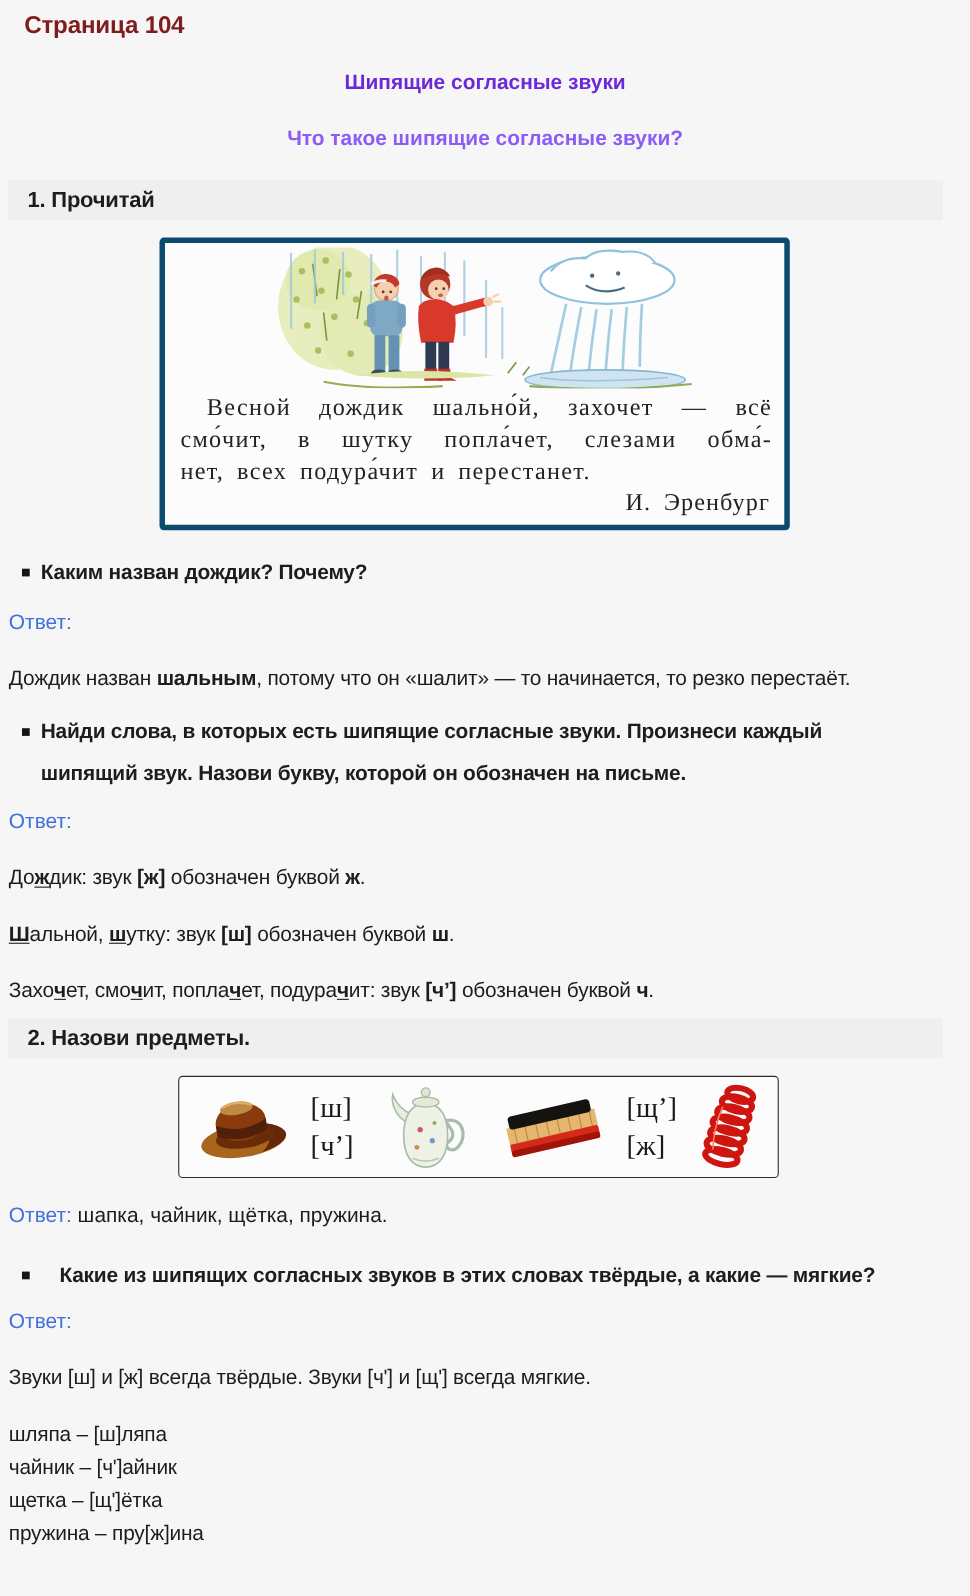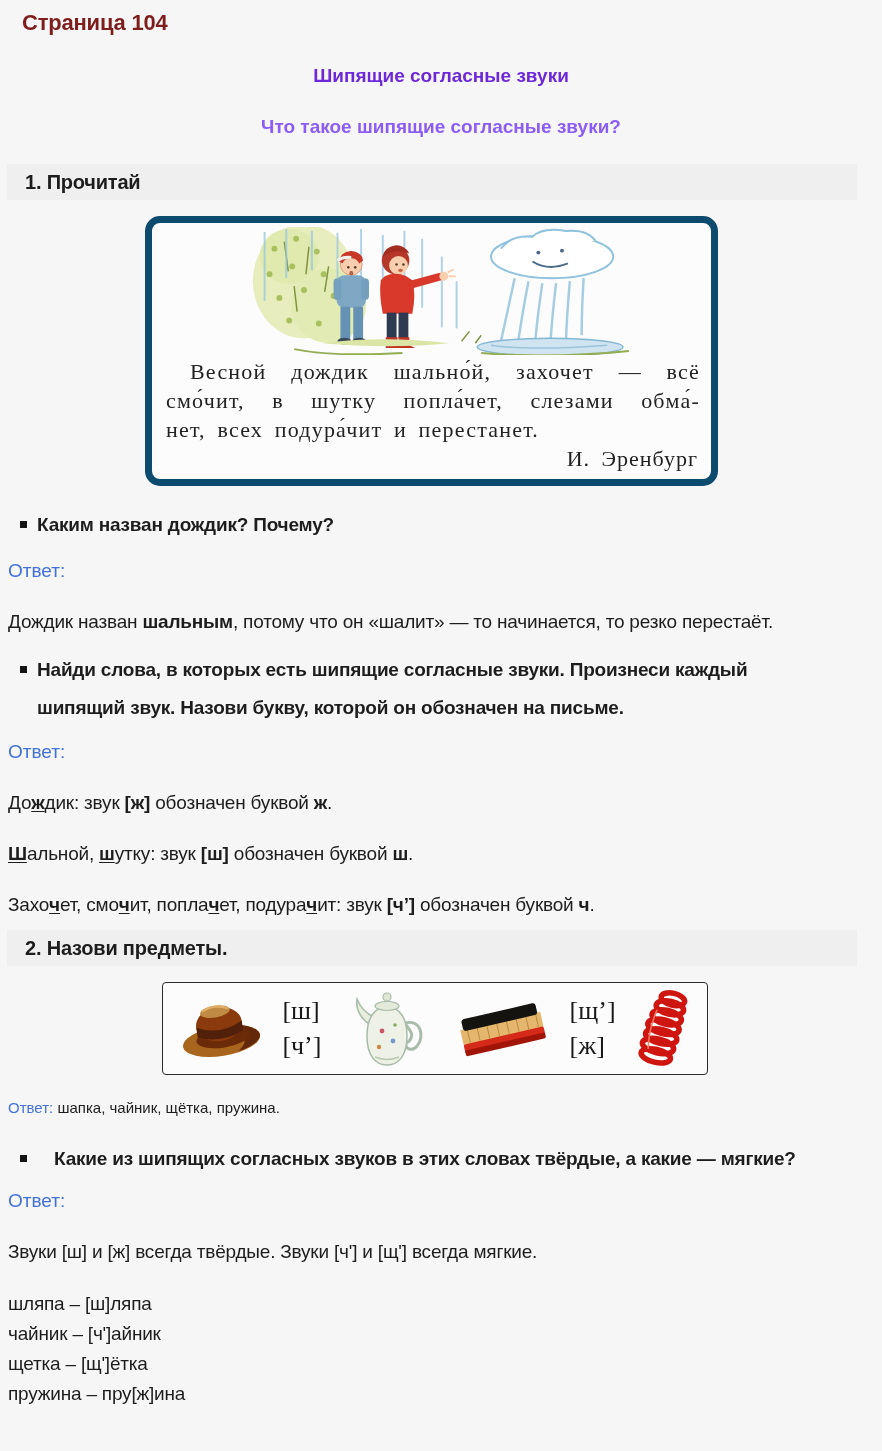--- a/index.html
+++ b/index.html
@@ -3,39 +3,39 @@
 <meta charset="utf-8">
 <style>
   html,body{margin:0;padding:0;width:882px;height:1451px;overflow:hidden;
     background:#f6f6f7;font-family:"Liberation Sans","DejaVu Sans",sans-serif;color:#1d1d1d;}
   .page{position:relative;width:882px;height:1451px;}
   .page-title{margin:10px 0 0 22px;font-size:22px;font-weight:700;color:#7f1d1d;letter-spacing:-0.2px;}
   .h-red{margin-top:29px;text-align:center;font-size:19px;font-weight:700;color:#6d28d9;}
   .h-blue{margin-top:29px;text-align:center;font-size:19px;font-weight:700;color:#8b5cf6;}
   .bar{margin:26px 25px 0 7px;height:36px;line-height:36px;background:#efeff0;
     font-size:20px;font-weight:700;padding-left:18px;letter-spacing:-0.2px;}
-  .imgbox{margin:16px 0 0 145px;width:573px;background:#fcfcfd;border:7px solid #0c4a6e;border-radius:15px;box-sizing:border-box;}
+  .imgbox{margin:16px 0 0 145px;width:573px;background:#fcfcfd;border:5px solid #0c4a6e;border-radius:4px;box-sizing:border-box;}
   .scene{display:block;margin:4px auto 0;}
   .poem{padding:2px 11px 6px 14px;font-family:"Liberation Serif","DejaVu Serif",serif;
     font-size:22px;line-height:29px;color:#222;letter-spacing:1.2px;word-spacing:5px;}
   .poem .jl{text-align:justify;text-align-last:justify;}
   .poem .indent{text-indent:24px;}
   .poem .author{text-align:right;letter-spacing:1px;padding-right:2px;}
   .bullet{display:flex;margin:20px 0 0 20px;line-height:38px;}
   .bullet .sq{flex:0 0 7px;width:7px;height:7px;background:#141414;margin:15px 10px 0 0;}
   .bullet .q-text{font-size:19px;font-weight:700;max-width:775px;letter-spacing:-0.2px;}
   .ans-label{margin:16px 0 0 8px;font-size:19px;color:#4272d9;}
   .para{margin:28px 0 0 8px;font-size:19px;line-height:23px;letter-spacing:-0.2px;}
   .para .b,.q-text .b{font-weight:700;}
   .para .u{text-decoration:underline;text-underline-offset:2px;}
   .objbox{margin:16px 0 0 162px;width:546px;height:93px;background:#fcfcfd;border:1px solid #2b2b2b;border-radius:4px;
     box-sizing:border-box;display:flex;align-items:center;justify-content:space-between;padding:0 14px;}
   .trans-col{display:flex;flex-direction:column;gap:9px;font-family:"Liberation Serif","DejaVu Serif",serif;
     font-size:26px;color:#191919;line-height:1;}
-  .inline-ans{margin:24px 0 0 8px;font-size:15px;}
+  .inline-ans{margin:24px 0 0 8px;font-size:19px;}
   .inline-ans .lbl{color:#4272d9;}
   .bullets2{margin:24px 0 0 20px;}
   .pairs{margin:26px 0 0 8px;font-size:19px;line-height:30px;letter-spacing:-0.2px;}
 </style>
 </head>
 <body>
 
 <div class="page">
 
   <div class="page-title">Страница 104</div>

